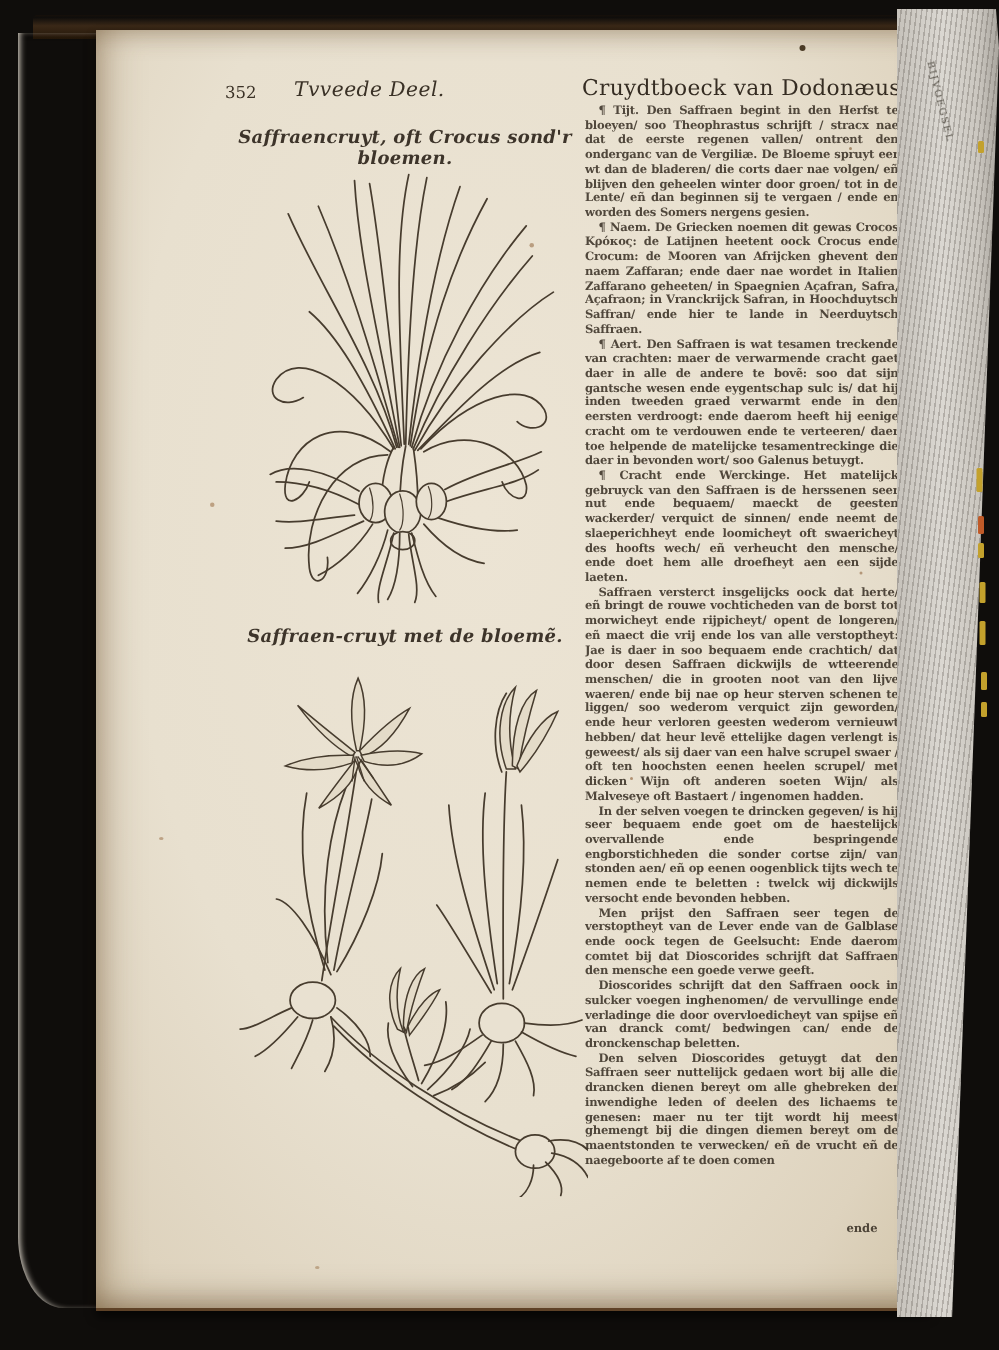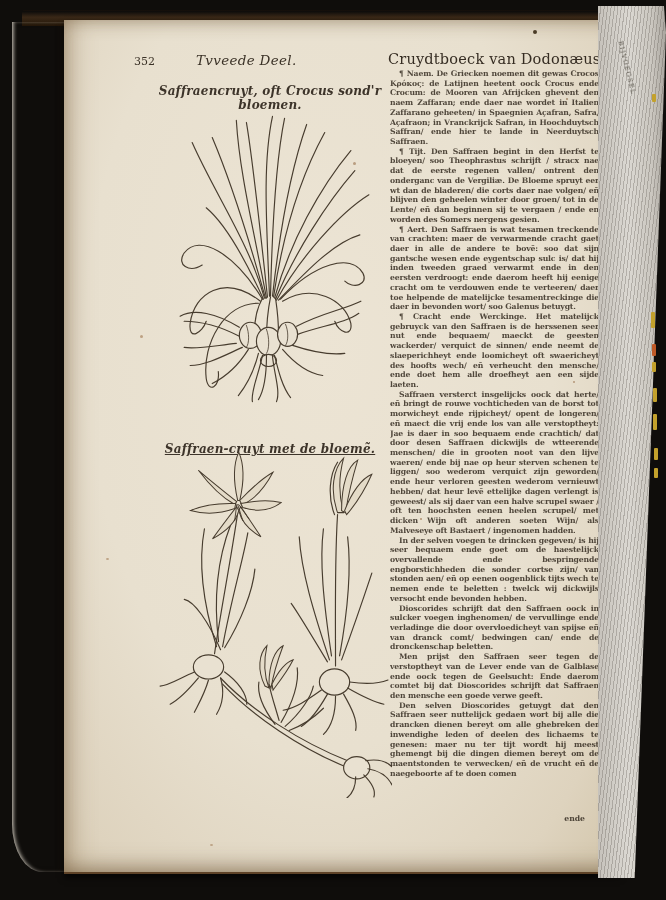--- a/index.html
+++ b/index.html
@@ -59,21 +59,21 @@
   .gilt{position:absolute;width:4px;background:#c3a12c;border-radius:1px;filter:blur(.4px);}
   .gilt.red{background:#c05a28;}
   .folio-num{position:absolute;left:0;top:3px;font-size:11px;color:#3a3126;}
   .hdr-left{position:absolute;left:44px;top:0;font-size:13.5px;font-style:italic;color:#3a3126;letter-spacing:.3px;}
   .hdr-right{position:absolute;left:238px;top:-1px;font-size:14.5px;color:#352c22;letter-spacing:.2px;}
   .caption{
     position:absolute;left:148px;width:244px;text-align:center;
     font-size:12px;font-style:italic;font-weight:bold;color:#3d342a;letter-spacing:.2px;
   }
   .cap1{top:84px;}
-  .cap2{top:442px;text-decoration:underline;}
+  .cap2{top:417px;}
   .woodcut{position:absolute;}
   .wc1{left:154px;top:102px;width:236px;height:302px;}
   .wc2{left:150px;top:440px;width:242px;height:358px;}
   .woodcut svg{width:100%;height:100%;}
   .woodcut path, .woodcut ellipse{stroke:#473c2e;fill:none;stroke-width:1.15;stroke-linecap:round;}
   .woodcut .blb{fill:#e9e1d1;}
   .woodcut .pet{fill:#e4dbc8;stroke-width:1;}
   
   .textcol{
     position:absolute;left:390px;top:69px;width:209px;height:716px;
@@ -99,21 +99,21 @@
   <div class="spot" style="left:469px;top:10px;width:4px;height:4px;background:#4a3b26;"></div>
   <div class="spot" style="left:502px;top:78px;width:2px;height:2px;background:#8a6a44;opacity:.7;"></div>
   <div class="spot" style="left:289px;top:142px;width:3px;height:3px;background:#97704a;opacity:.6;"></div>
   <div class="spot" style="left:76px;top:315px;width:3px;height:3px;background:#a0764e;opacity:.6;"></div>
   <div class="spot" style="left:42px;top:538px;width:3px;height:2px;background:#9a714a;opacity:.55;"></div>
   <div class="spot" style="left:356px;top:498px;width:2px;height:2px;background:#8a5c34;opacity:.6;"></div>
   <div class="spot" style="left:509px;top:361px;width:2px;height:2px;background:#8a5c34;opacity:.55;"></div>
   <div class="spot" style="left:146px;top:824px;width:3px;height:2px;background:#9a714a;opacity:.5;"></div>
 </div>
 
-<div class="folio-num" style="position:absolute;left:134px;top:55px;font-size:11px;color:#3a3126;">352</div>
+<div class="folio-num" style="position:absolute;left:150px;top:55px;font-size:11px;color:#3a3126;">352</div>
 <div class="hdr-left" style="position:absolute;left:196px;top:52px;text-align:center;">Tvveede Deel.</div>
 <div class="hdr-right" style="position:absolute;left:388px;top:51px;">Cruydtboeck van Dodonæus.</div>
 
 <div class="caption cap1">Saffraencruyt, oft Crocus sond'r bloemen.</div>
 <div class="caption cap2">Saffraen-cruyt met de bloemẽ.</div>
 
 <div class="woodcut wc1">
 <svg viewBox="0 0 235 300">
 
   <path d="M110 195 C 95 140, 60 90, 38 40"></path>
@@ -223,28 +223,28 @@
   <path class="pet" d="M118 242 C 118 222, 124 208, 132 204 C 126 220, 122 234, 120 246 Z"></path>
   <path class="pet" d="M121 242 C 128 228, 136 220, 142 218 C 136 230, 128 240, 122 248 Z"></path>
   <path d="M130 280 C 142 260, 148 240, 146 226"></path>
   <path d="M134 284 C 150 270, 160 254, 162 244"></path>
   <path d="M124 282 C 112 266, 106 252, 108 240"></path>
   <path d="M138 288 C 154 282, 166 272, 172 266"></path>
 </svg>
 </div>
 
 <div class="textcol">
+    <p>¶ Tijt. Den Saffraen begint in den Herfst te bloeyen/ soo Theophrastus schrijft / stracx nae dat de eerste regenen vallen/ ontrent den onderganc van de Vergiliæ. De Bloeme spruyt eer wt dan de bladeren/ die corts daer nae volgen/ eñ blijven den geheelen winter door groen/ tot in de Lente/ eñ dan beginnen sij te vergaen / ende en worden des Somers nergens gesien.</p>
     <p>¶ Naem. De Griecken noemen dit gewas Crocos Κρόκος: de Latijnen heetent oock Crocus ende Crocum: de Mooren van Afrijcken ghevent den naem Zaffaran; ende daer nae wordet in Italien Zaffarano geheeten/ in Spaegnien Açafran, Safra, Açafraon; in Vranckrijck Safran, in Hoochduytsch Saffran/ ende hier te lande in Neerduytsch Saffraen.</p>
-    <p>¶ Tijt. Den Saffraen begint in den Herfst te bloeyen/ soo Theophrastus schrijft / stracx nae dat de eerste regenen vallen/ ontrent den onderganc van de Vergiliæ. De Bloeme spruyt eer wt dan de bladeren/ die corts daer nae volgen/ eñ blijven den geheelen winter door groen/ tot in de Lente/ eñ dan beginnen sij te vergaen / ende en worden des Somers nergens gesien.</p>
     <p>¶ Aert. Den Saffraen is wat tesamen treckende van crachten: maer de verwarmende cracht gaet daer in alle de andere te bovẽ: soo dat sijn gantsche wesen ende eygentschap sulc is/ dat hij inden tweeden graed verwarmt ende in den eersten verdroogt: ende daerom heeft hij eenige cracht om te verdouwen ende te verteeren/ daer toe helpende de matelijcke tesamentreckinge die daer in bevonden wort/ soo Galenus betuygt.</p>
     <p>¶ Cracht ende Werckinge. Het matelijck gebruyck van den Saffraen is de herssenen seer nut ende bequaem/ maeckt de geesten wackerder/ verquict de sinnen/ ende neemt de slaeperichheyt ende loomicheyt oft swaericheyt des hoofts wech/ eñ verheucht den mensche/ ende doet hem alle droefheyt aen een sijde laeten.</p>
     <p>Saffraen versterct insgelijcks oock dat herte/ eñ bringt de rouwe vochticheden van de borst tot morwicheyt ende rijpicheyt/ opent de longeren/ eñ maect die vrij ende los van alle verstoptheyt: Jae is daer in soo bequaem ende crachtich/ dat door desen Saffraen dickwijls de wtteerende menschen/ die in grooten noot van den lijve waeren/ ende bij nae op heur sterven schenen te liggen/ soo wederom verquict zijn geworden/ ende heur verloren geesten wederom vernieuwt hebben/ dat heur levẽ ettelijke dagen verlengt is geweest/ als sij daer van een halve scrupel swaer / oft ten hoochsten eenen heelen scrupel/ met dicken Wijn oft anderen soeten Wijn/ als Malveseye oft Bastaert / ingenomen hadden.</p>
     <p>In der selven voegen te drincken gegeven/ is hij seer bequaem ende goet om de haestelijck overvallende ende bespringende engborstichheden die sonder cortse zijn/ van stonden aen/ eñ op eenen oogenblick tijts wech te nemen ende te beletten : twelck wij dickwijls versocht ende bevonden hebben.</p>
+    <p>Men prijst den Saffraen seer tegen de verstoptheyt van de Lever ende van de Galblase ende oock tegen de Geelsucht: Ende daerom comtet bij dat Dioscorides schrijft dat Saffraen den mensche een goede verwe geeft.</p>
     <p>Dioscorides schrijft dat den Saffraen oock in sulcker voegen inghenomen/ de vervullinge ende verladinge die door overvloedicheyt van spijse eñ van dranck comt/ bedwingen can/ ende de dronckenschap beletten.</p>
-    <p>Men prijst den Saffraen seer tegen de verstoptheyt van de Lever ende van de Galblase ende oock tegen de Geelsucht: Ende daerom comtet bij dat Dioscorides schrijft dat Saffraen den mensche een goede verwe geeft.</p>
     <p>Den selven Dioscorides getuygt dat den Saffraen seer nuttelijck gedaen wort bij alle die drancken dienen bereyt om alle ghebreken der inwendighe leden of deelen des lichaems te genesen: maer nu ter tijt wordt hij meest ghemengt bij die dingen diemen bereyt om de maentstonden te verwecken/ eñ de vrucht eñ de naegeboorte af te doen comen</p>
   </div>
 <div class="catchword">ende</div>
 
 <div class="fold">
   <div class="fold-lines"></div>
   <div class="fold-label">BIJVOEGSEL</div>
 </div>
 <div class="gilt" style="left:652px;top:94px;height:8px;"></div>
 <div class="gilt" style="left:651px;top:312px;height:16px;"></div>

